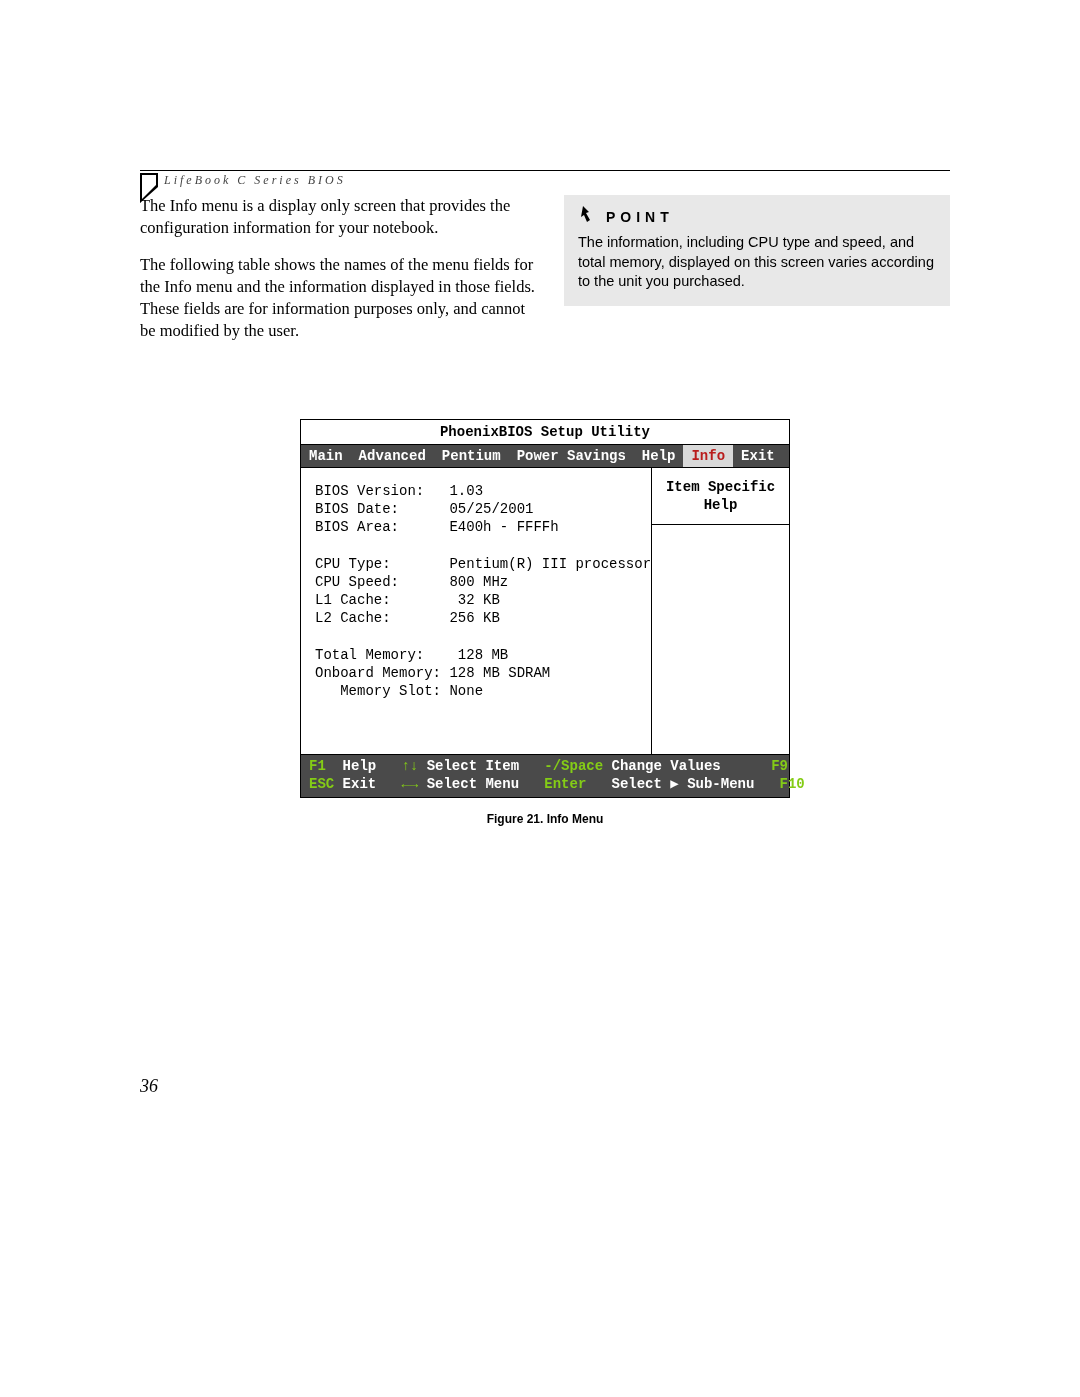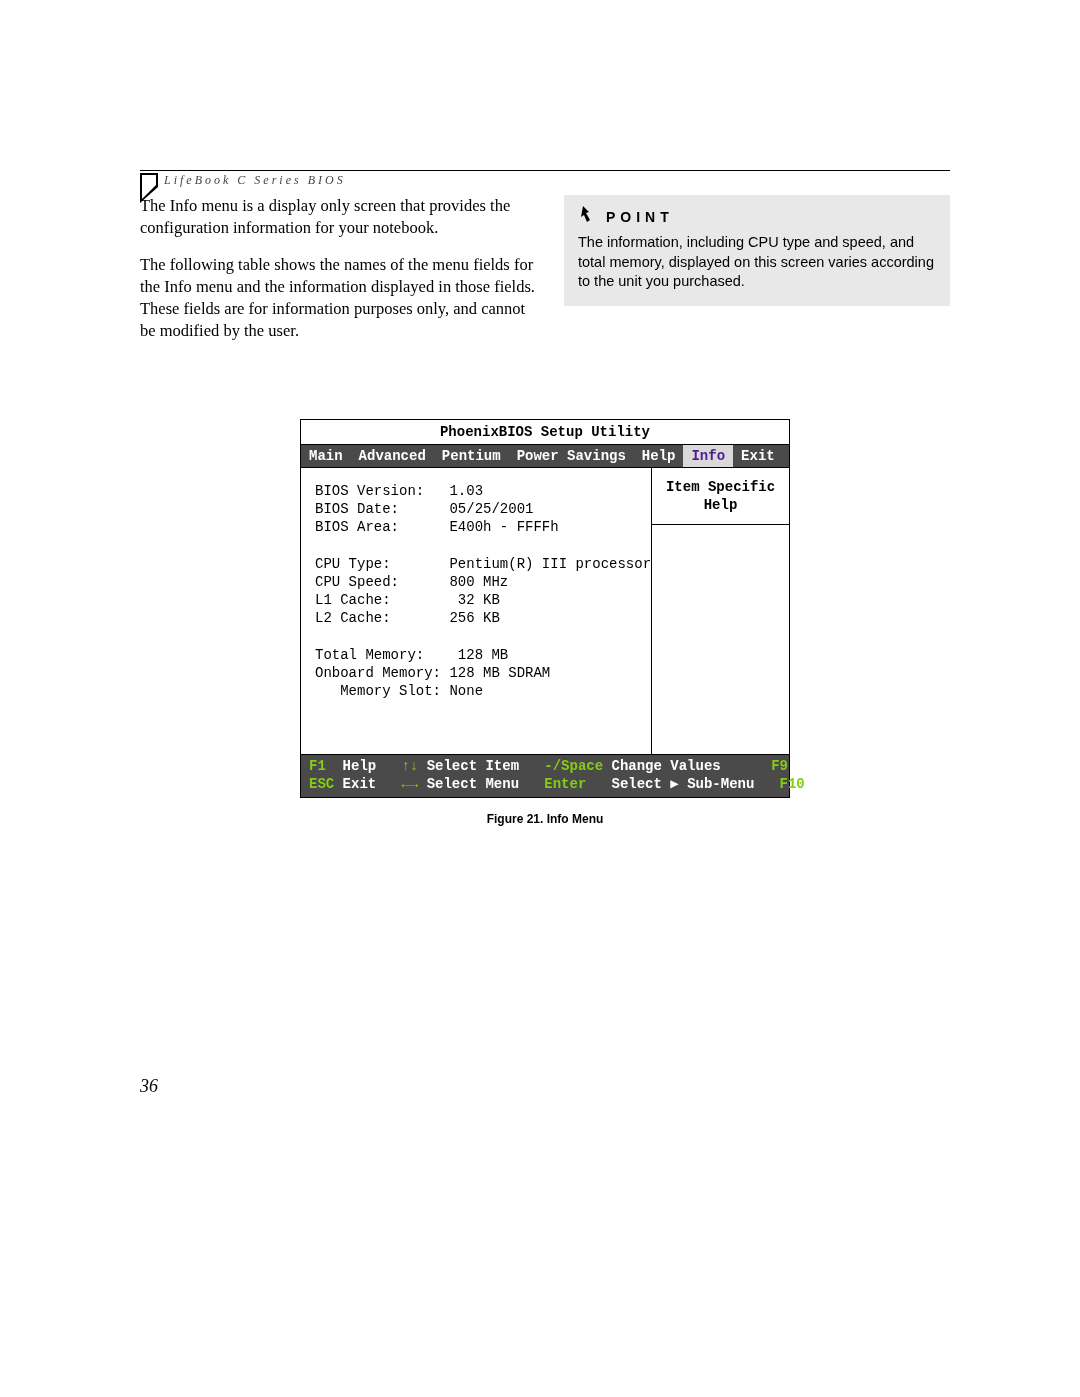--- a/index.html
+++ b/index.html
@@ -108,21 +108,21 @@
     font-weight: bold;
     display: flex;
     border-bottom: 1px solid #000;
     text-align: center;
   }
   .bios-menu span {
     padding: 2px 8px;
   }
   .bios-menu span.active {
     background: #d9d9d9;
-    color: #4c1d95;
+    color: #b91c1c;
   }
   .bios-body {
     display: flex;
     height: 286px;
     border-bottom: 1px solid #000;
   }
   .bios-left {
     flex: 1;
     padding: 14px 0 0 14px;
     white-space: pre;

